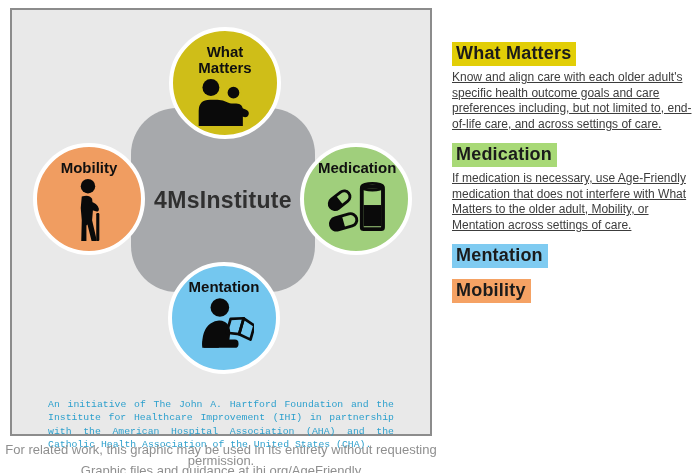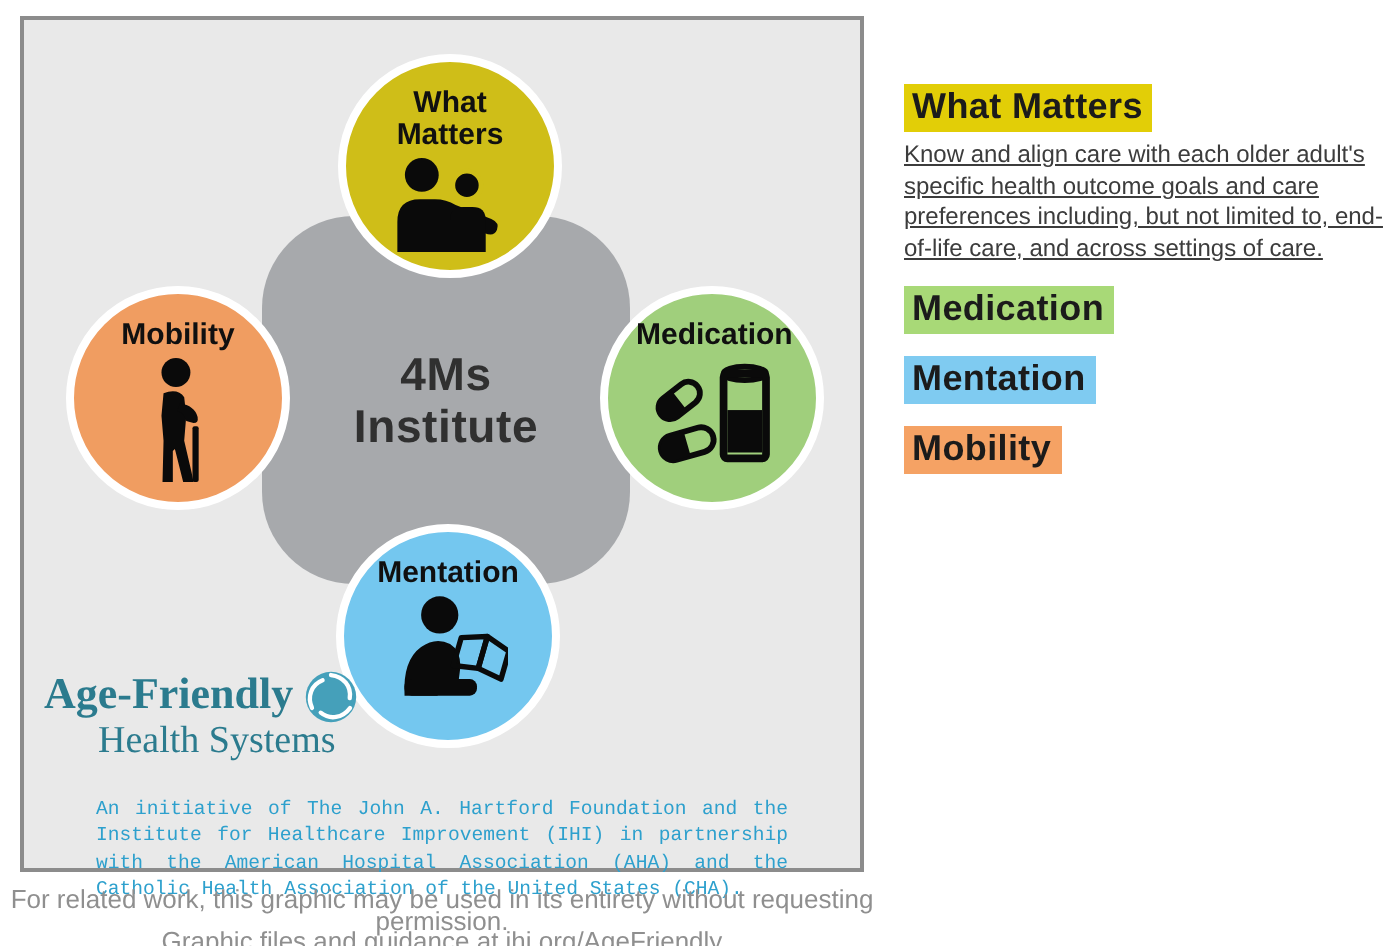--- a/index.html
+++ b/index.html
@@ -10,21 +10,21 @@
     --c-gray:#a7a9ac; --hl-wm:#e2ce07; --hl-med:#a8d977; --hl-men:#7fcbf1;
     --hl-mob:#f5a264; --logo-teal:#2b7b8e; --logo-swirl:#45a0ba; --init-blue:#2da0cd;
   }
   .board{
     position:absolute;left:10px;top:8px;width:418px;height:424px;
     background:#e9e9e9;border:2px solid #8c8c8c;box-sizing:content-box;
   }
   .center-square{
     position:absolute;left:119px;top:98px;width:184px;height:184px;
     background:var(--c-gray);border-radius:46px;
-    display:flex;flex-direction:column;align-items:center;justify-content:center;
+    display:flex;align-items:center;justify-content:center;
   }
   .center-square .t{
     font-weight:bold;font-size:23px;line-height:26px;color:#303030;letter-spacing:.3px;
   }
   .bubble{
     position:absolute;width:104px;height:104px;border-radius:50%;
     border:4px solid #ffffff;display:flex;flex-direction:column;align-items:center;
     box-sizing:content-box;
   }
   .bubble .lbl{
@@ -115,45 +115,32 @@
         <circle cx="25" cy="9" r="9" fill="#0a0a0a"></circle>
         <path fill="#0a0a0a" d="M8,48 Q7,31 16,24.5 Q23,19.5 30,23 Q35,26 35,34 L34,42 L24,42 L24,48 Z"></path>
         <rect x="8" y="40" width="35" height="8" rx="3.5" fill="#0a0a0a"></rect>
         <g transform="rotate(16 45 30)" fill="none" stroke="#0a0a0a" stroke-width="2.6" stroke-linejoin="round">
           <path d="M45,19 L57,23 L57,37 L45,35 Z"></path>
           <path d="M45,19 L33,23 L33,37 L45,35 Z"></path>
         </g>
       </svg>
     </div>
 
-    <div class="logo">
-      <div class="logo-row">
-        <span class="logo-l1">Age-Friendly</span>
-        <svg width="27" height="27" viewBox="0 0 30 30">
-          <circle cx="15" cy="15" r="14" style="fill:var(--logo-swirl)"></circle>
-          <g fill="none" stroke="#fff" stroke-width="2.4" stroke-linecap="round">
-            <path d="M15,2.8 C22,3.6 26.4,9 25.4,15.6"></path>
-            <path d="M15,2.8 C22,3.6 26.4,9 25.4,15.6" transform="rotate(120 15 15)"></path>
-            <path d="M15,2.8 C22,3.6 26.4,9 25.4,15.6" transform="rotate(240 15 15)"></path>
-          </g>
-        </svg>
-      </div>
-      <div class="logo-l2">Health Systems</div>
-    </div>
 
     <p class="initiative">An initiative of The John A. Hartford Foundation and the Institute for Healthcare Improvement (IHI) in partnership with the American Hospital Association (AHA) and the Catholic Health Association of the United States (CHA).</p>
   </div>
 
   <div class="right-col">
     <div class="sec">
       <h2 class="hl-wm">What Matters</h2>
       <p>Know and align care with each older adult's specific health outcome goals and care preferences including, but not limited to, end-of-life care, and across settings of care.</p>
     </div>
     <div class="sec">
       <h2 class="hl-med">Medication</h2>
+      <p>If medication is necessary, use Age-Friendly medication that does not interfere with What Matters to the older adult, Mobility, or Mentation across settings of care.</p>
     </div>
     <div class="sec">
       <h2 class="hl-men">Mentation</h2>
     </div>
     <div class="sec">
       <h2 class="hl-mob">Mobility</h2>
     </div>
   </div>
 
   <div class="footer">

